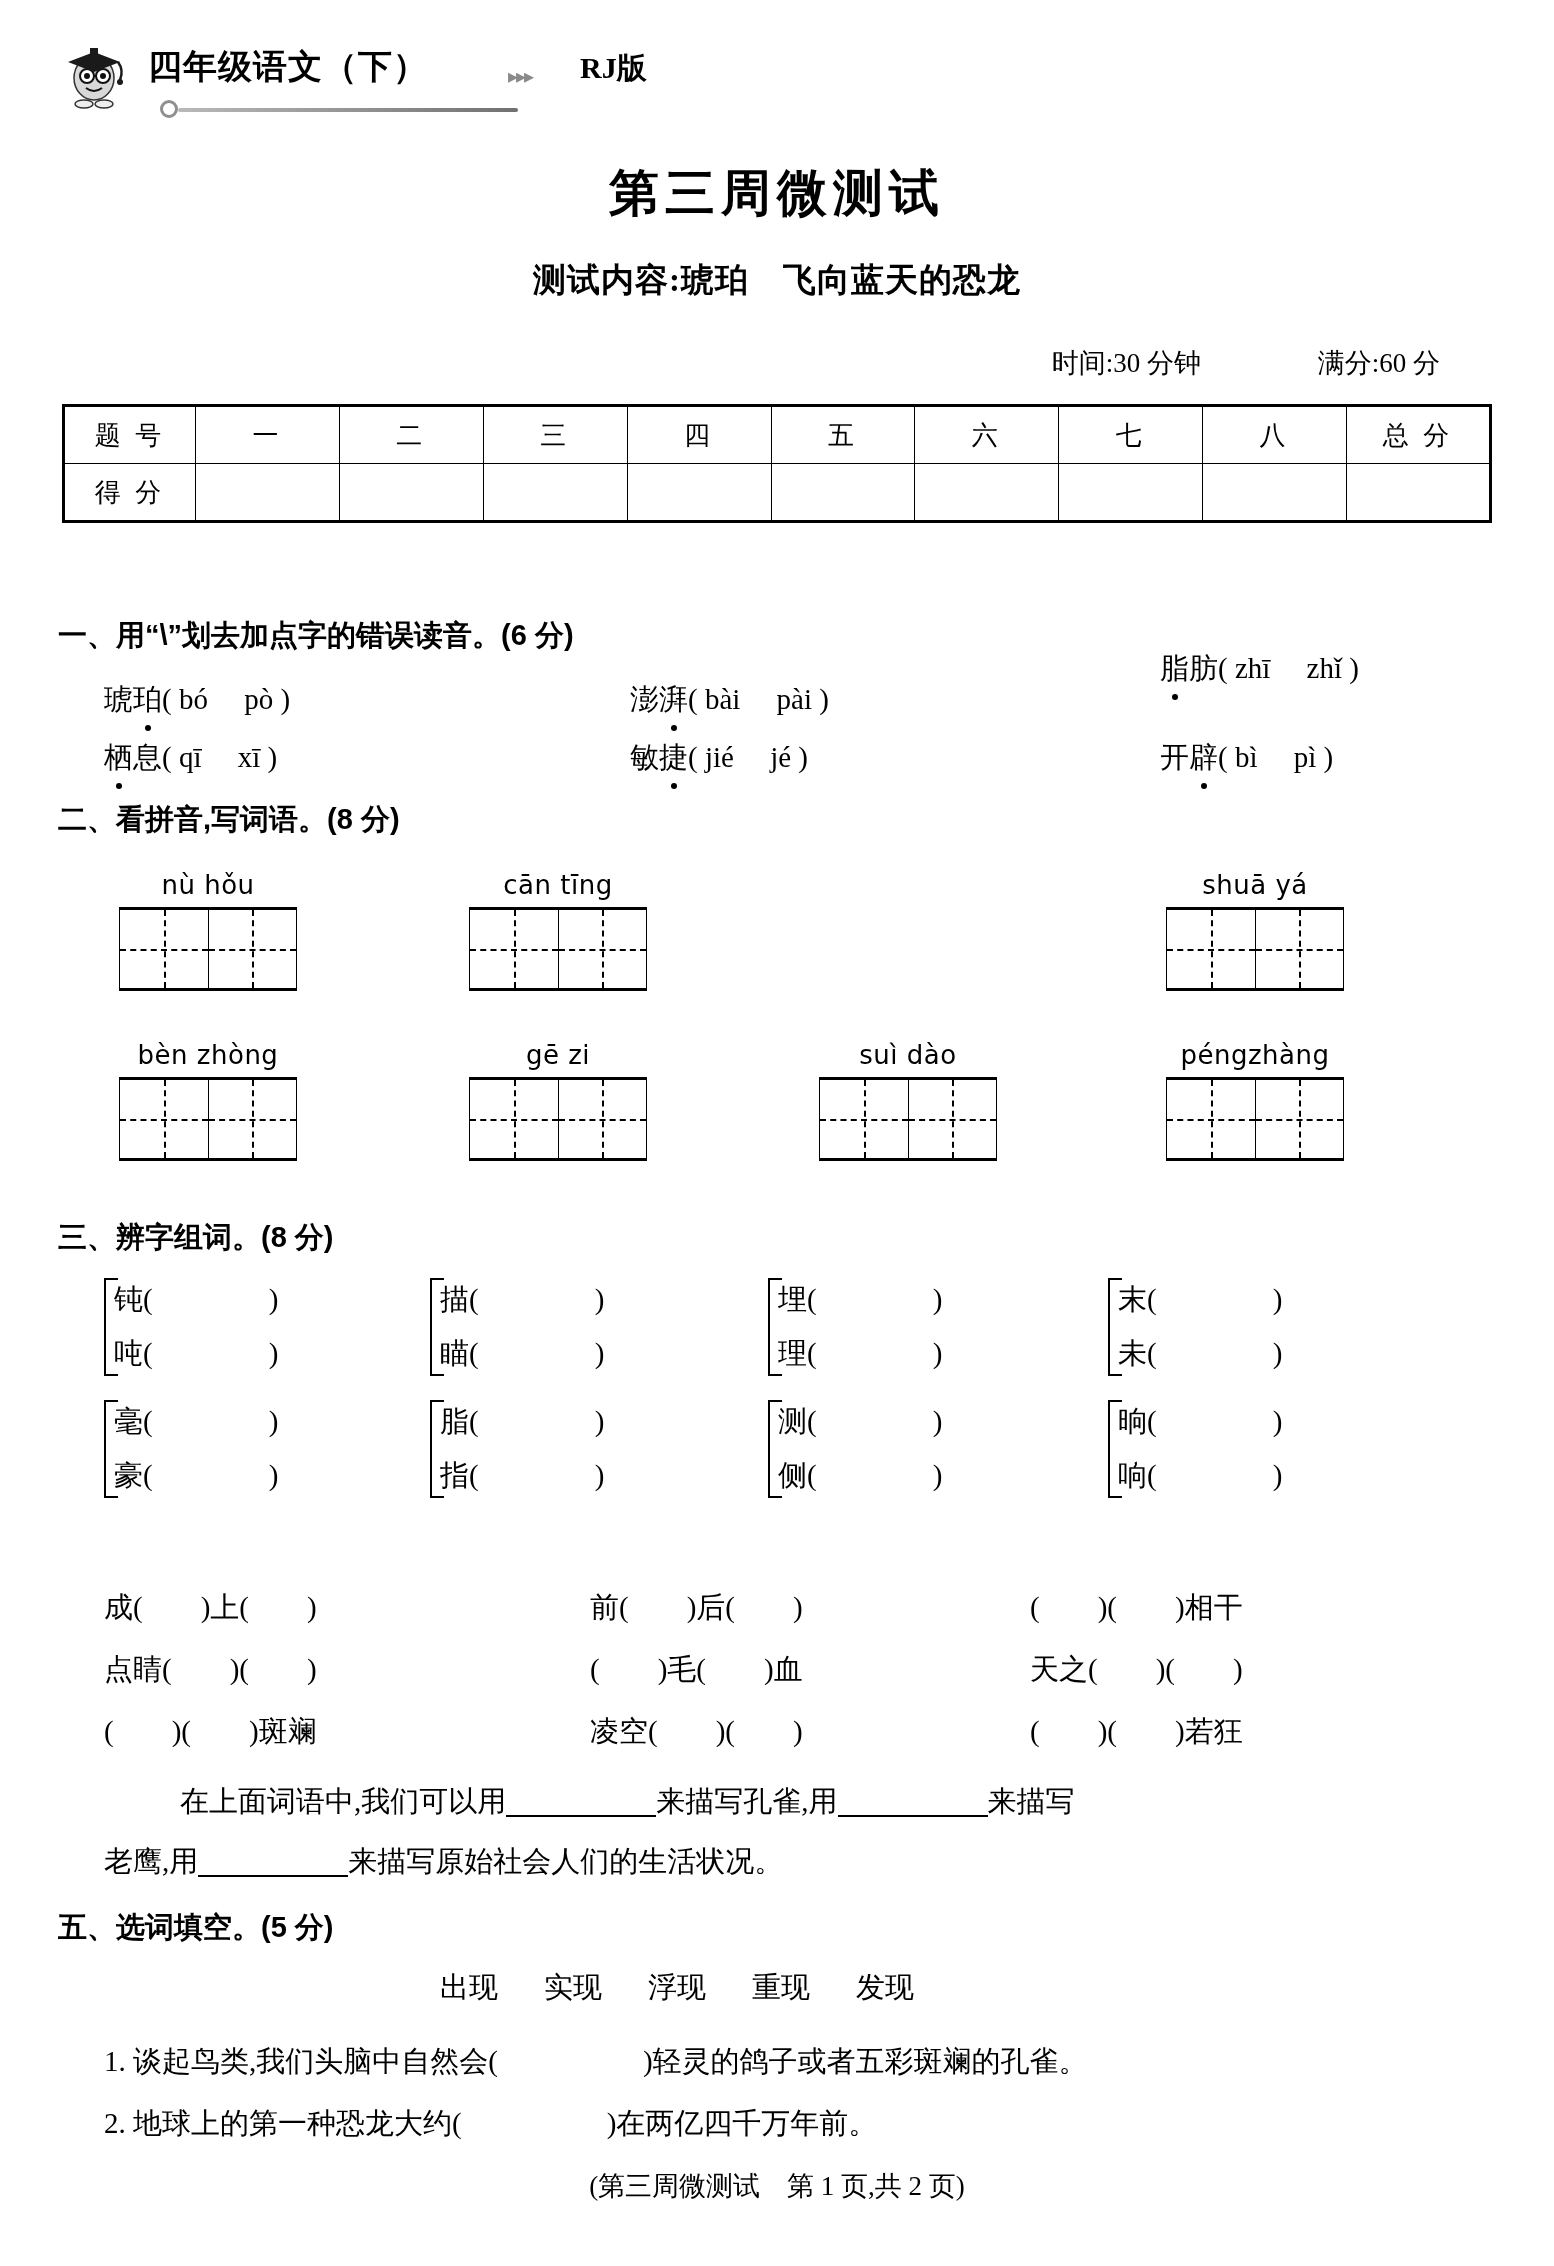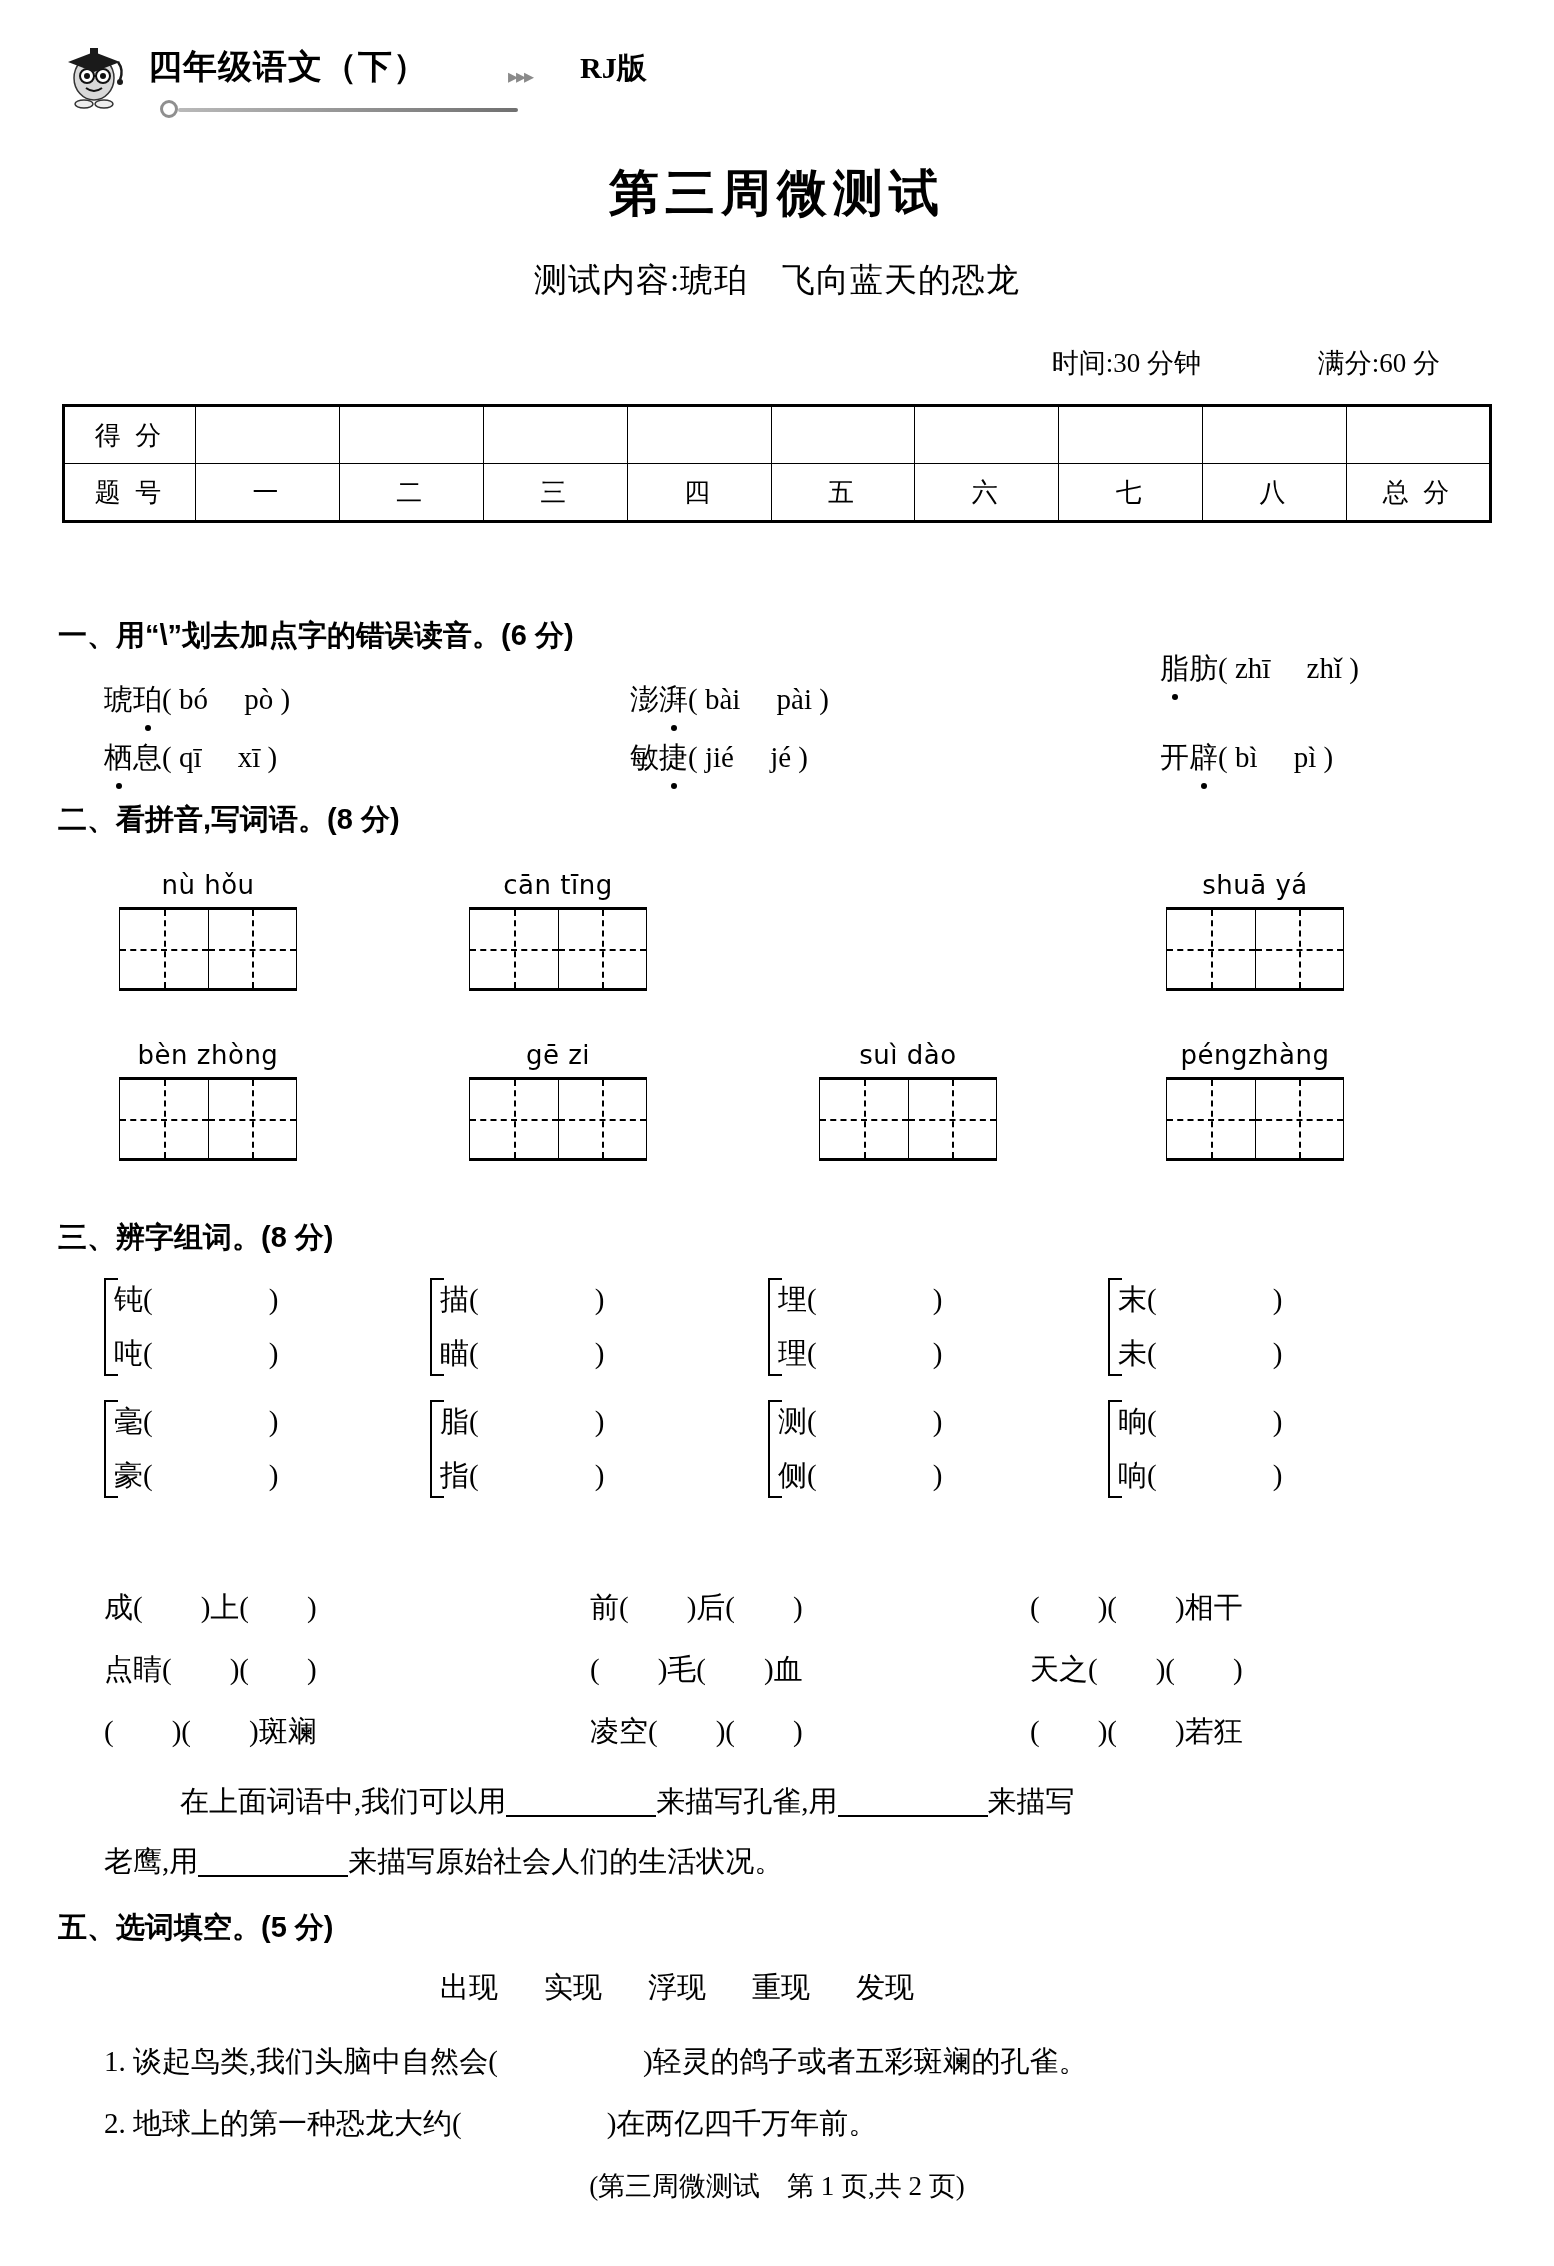--- a/index.html
+++ b/index.html
@@ -99,21 +99,21 @@
     font-size: 50px;
     letter-spacing: 6px;
   }
   .subtitle {
     position: absolute;
     left: 0;
     top: 258px;
     width: 1554px;
     text-align: center;
     font-size: 33px;
-    font-weight: normal;
+    font-weight: bold;
     letter-spacing: 1px;
   }
   .meta-line {
     position: absolute;
     left: 0;
     top: 345px;
     width: 1440px;
     padding-right: 60px;
     text-align: right;
     font-size: 27px;
@@ -300,43 +300,43 @@
   <div class="main-title">第三周微测试</div>
   <div class="subtitle">测试内容:琥珀　飞向蓝天的恐龙</div>
   <div class="meta-line">
     <span class="meta-time">时间:30 分钟</span>
     <span>满分:60 分</span>
   </div>
 
   <table class="score-table">
     <tbody>
         <tr>
-      <td>得 分</td>
-      <td></td>
-      <td></td>
-      <td></td>
-      <td></td>
-      <td></td>
-      <td></td>
-      <td></td>
-      <td></td>
-      <td></td>
-    </tr>
-    <tr>
       <td>题 号</td>
       <td>一</td>
       <td>二</td>
       <td>三</td>
       <td>四</td>
       <td>五</td>
       <td>六</td>
       <td>七</td>
       <td>八</td>
       <td>总 分</td>
     </tr>
+    <tr>
+      <td>得 分</td>
+      <td></td>
+      <td></td>
+      <td></td>
+      <td></td>
+      <td></td>
+      <td></td>
+      <td></td>
+      <td></td>
+      <td></td>
+    </tr>
   </tbody>
     </table>
 
   <div class="sec-head" style="left:58px; top:616px;">一、用“\”划去加点字的错误读音。(6 分)</div>
 
   <div class="s1-item" style="left:104px; top:680px;">
     <span>琥</span><span class="dotchar">珀</span><span>( bó　 pò )</span>
   </div>
   <div class="s1-item" style="left:630px; top:680px;">
     <span>澎</span><span class="dotchar">湃</span><span>( bài　 pài )</span>

